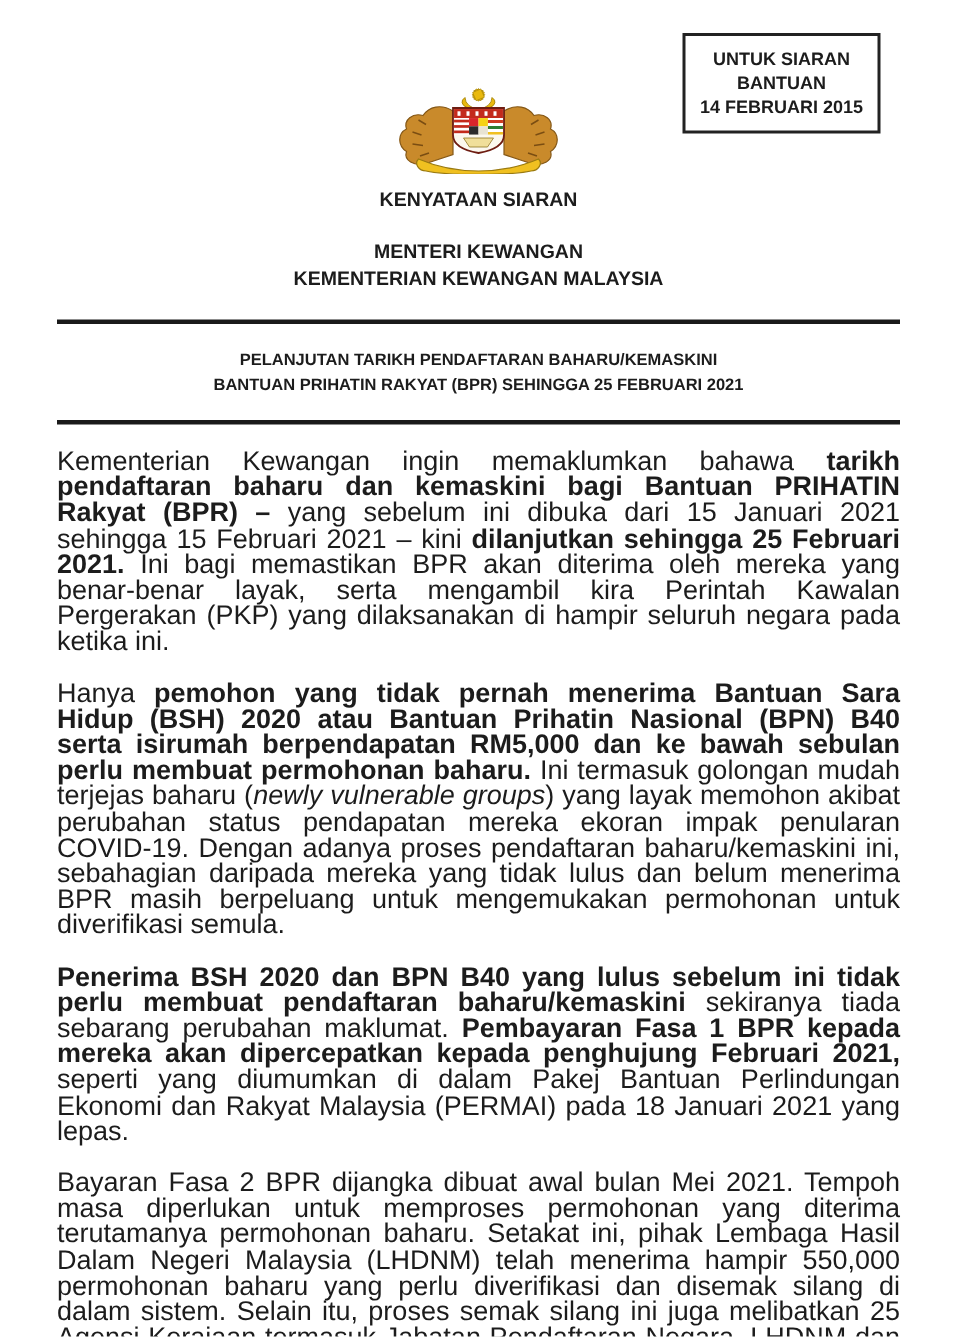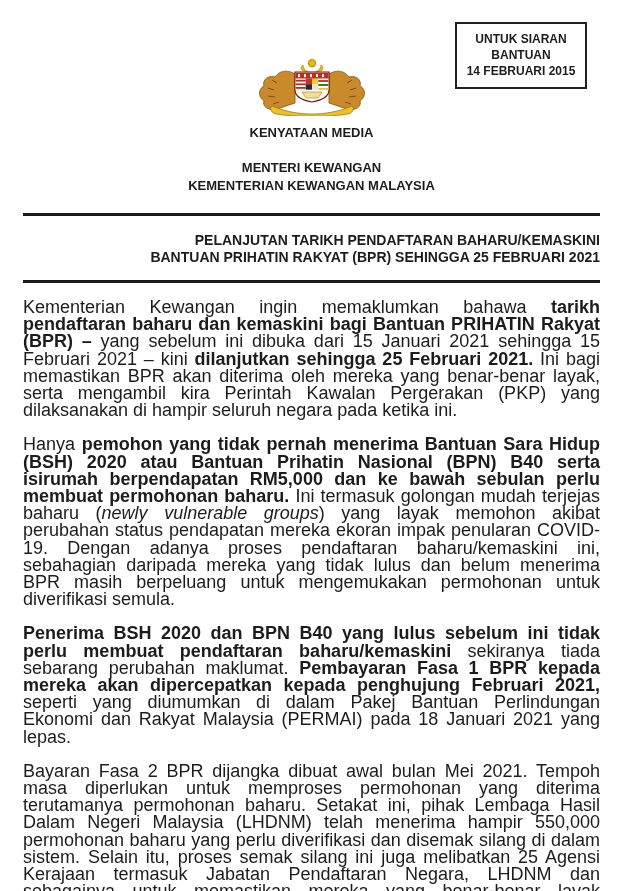--- a/index.html
+++ b/index.html
@@ -4,39 +4,39 @@
 <style>
   * { margin:0; padding:0; box-sizing:border-box; }
   html,body { background:#ffffff; }
   body {
     width:642px; height:891px;
     font-family:"Liberation Sans","DejaVu Sans",sans-serif;
     color:#1c1c1c;
     position:relative;
     overflow:hidden;
   }
-  .page { position:relative; width:642px; height:891px; padding:22px 42px 0 23px; background:#fff; }
+  .page { position:relative; width:642px; height:891px; padding:22px 42px 0 38px; background:#fff; }
 
   .release-box {
     position:absolute; top:22px; right:55px; width:132px;
     border:2px solid #222; padding:7px 3px 8px 3px;
     text-align:center; font-weight:bold; font-size:12px; line-height:16px;
   }
 
   .emblem-wrap { width:124px; margin:36px auto 0 auto; height:58px; }
   .emblem-wrap svg { display:block; width:124px; height:58px; }
 
   .doc-type { margin-top:9px; text-align:center; font-weight:bold; font-size:13px; line-height:15px; }
   .issuer { margin-top:19px; text-align:center; font-weight:bold; font-size:13px; line-height:18px; }
 
   .rule { height:3px; background:#1a1a1a; border:0; }
   .rule-top { margin-top:18px; }
   .rule-under-title { margin-top:14px; }
 
-  .doc-title { margin-top:16px; text-align:right; font-weight:bold; font-size:14px; line-height:17px; }
+  .doc-title { margin-top:16px; text-align:center; font-weight:bold; font-size:11px; line-height:17px; }
 
   .body-text { margin-top:16px; }
   .body-text p {
     font-size:18px; line-height:17.2px; text-align:justify;
     margin-bottom:17px;
   }
   .b { font-weight:bold; }
   .i { font-style:italic; }
   a.doc-link { color:#0000bb; text-decoration:underline; }
 
@@ -97,21 +97,21 @@
         <rect x="68.3" y="22" width="10" height="2" fill="#cf3a20"></rect>
         <rect x="68.3" y="26" width="10" height="2" fill="#2e7d32"></rect>
         <rect x="68.3" y="30" width="10" height="1.7" fill="#f0c020"></rect>
       </g>
       <path d="M52 34 h20 l-4 6 h-12 Z" fill="#f0df9a" stroke="#8a6d1a" stroke-width="0.5"></path>
 
       <path d="M22 48 C36 54 50 56 62 56 C74 56 88 54 102 48 C105 51 102 56 97 56 C84 59 40 59 27 56 C22 56 19 51 22 48 Z" fill="#f0c020" stroke="#9a7a10" stroke-width="0.8"></path>
     </svg>
   </div>
 
-  <div class="doc-type">KENYATAAN MEDIA</div>
+  <div class="doc-type">KENYATAAN SIARAN</div>
 
   <div class="issuer">
     <div>MENTERI KEWANGAN</div>
     <div>KEMENTERIAN KEWANGAN MALAYSIA</div>
   </div>
 
   <div class="rule rule-top"></div>
 
   <div class="doc-title">
     <div>PELANJUTAN TARIKH PENDAFTARAN BAHARU/KEMASKINI</div>

